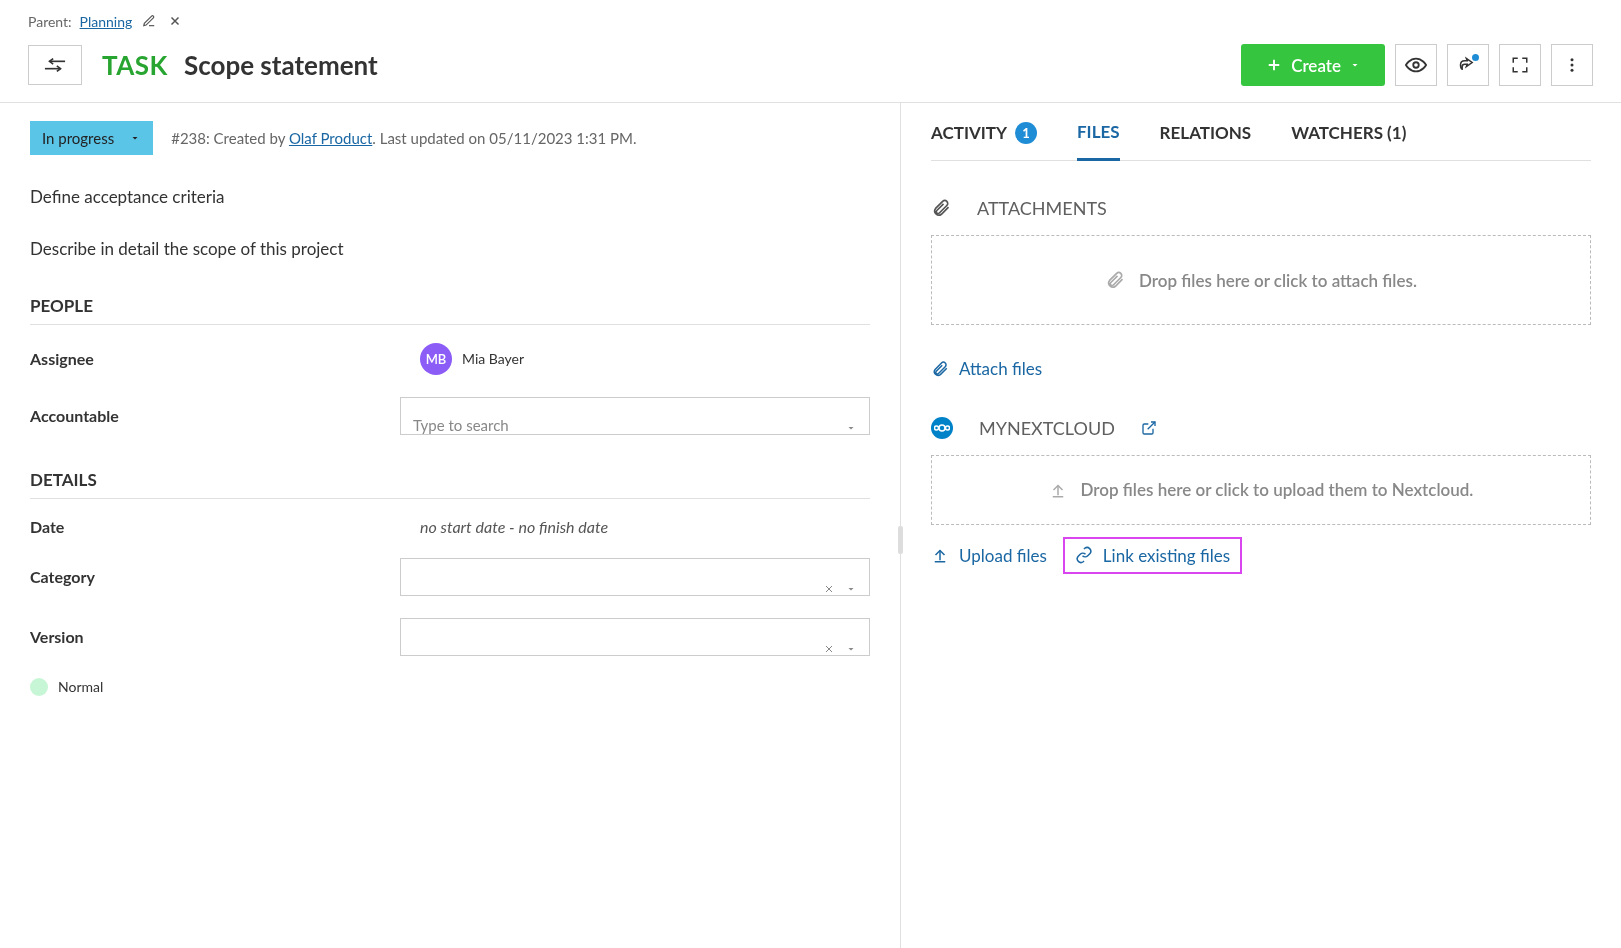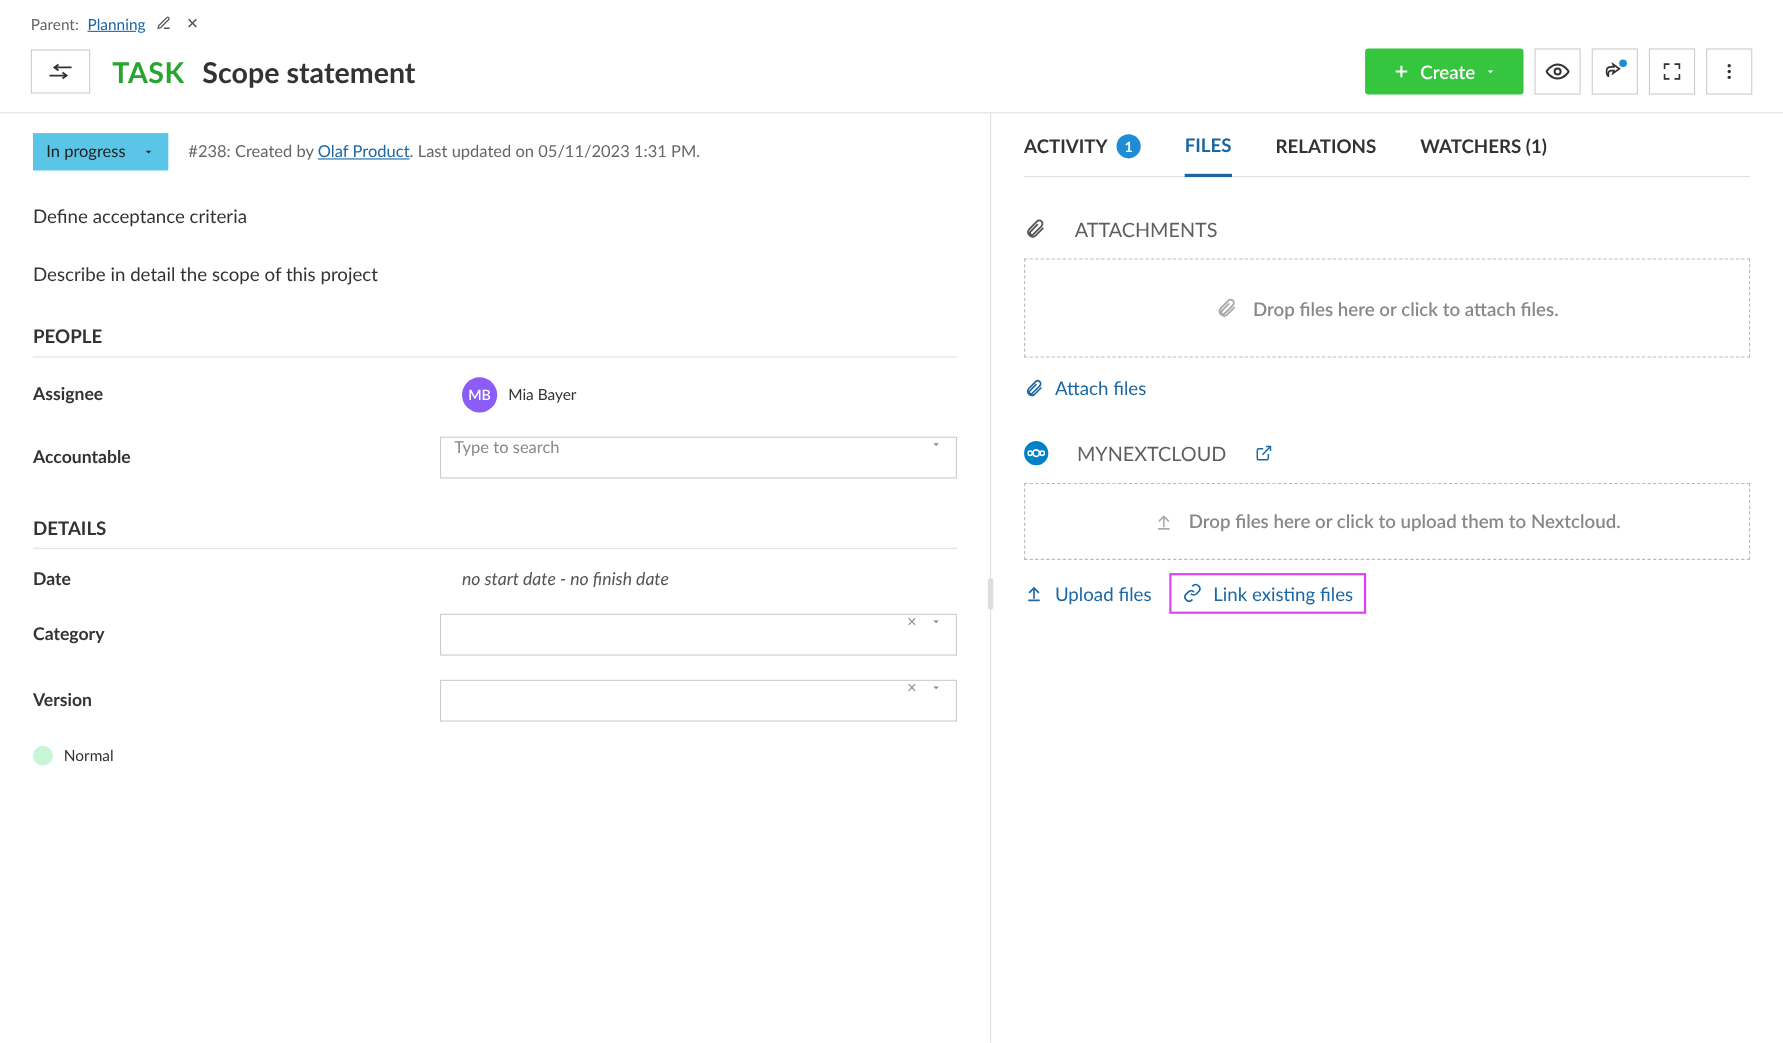--- a/index.html
+++ b/index.html
@@ -219,21 +219,21 @@
     align-items: center; justify-content: center;
   }
   .text-input, .select-input {
     border: 1px solid var(--border);
     height: 38px;
     width: 470px;
     padding: 0 12px;
     font-size: 15px;
     color: #888;
     display: flex;
-    align-items: flex-start;
+    align-items: flex-end;
     justify-content: space-between;
     background:#fff;
   }
   .select-input .actions { display:flex; gap:10px; color:#888;}
   .italic-muted { font-style: italic; color: #555; font-size:16px;}
   .progress-bar {
     width: 110px; height: 14px;
     border: 1px solid var(--border);
     border-radius: 3px;
     background: #f5f5f5;
@@ -300,21 +300,21 @@
     font-weight: 600;
     cursor: pointer;
   }
   .drop-zone.small { height: 70px; font-weight:600; }
   .action-link {
     display: inline-flex;
     align-items: center;
     gap: 10px;
     color: var(--link);
     font-size: 17px;
-    margin-top: 17px;
+    margin-top: 33px;
     cursor: pointer;
   }
   .file-actions-row {
     display:flex;
     gap: 16px;
     align-items:center;
     margin-top: 12px;
   }
   .link-box {
     border: 2px solid #d946ef;

